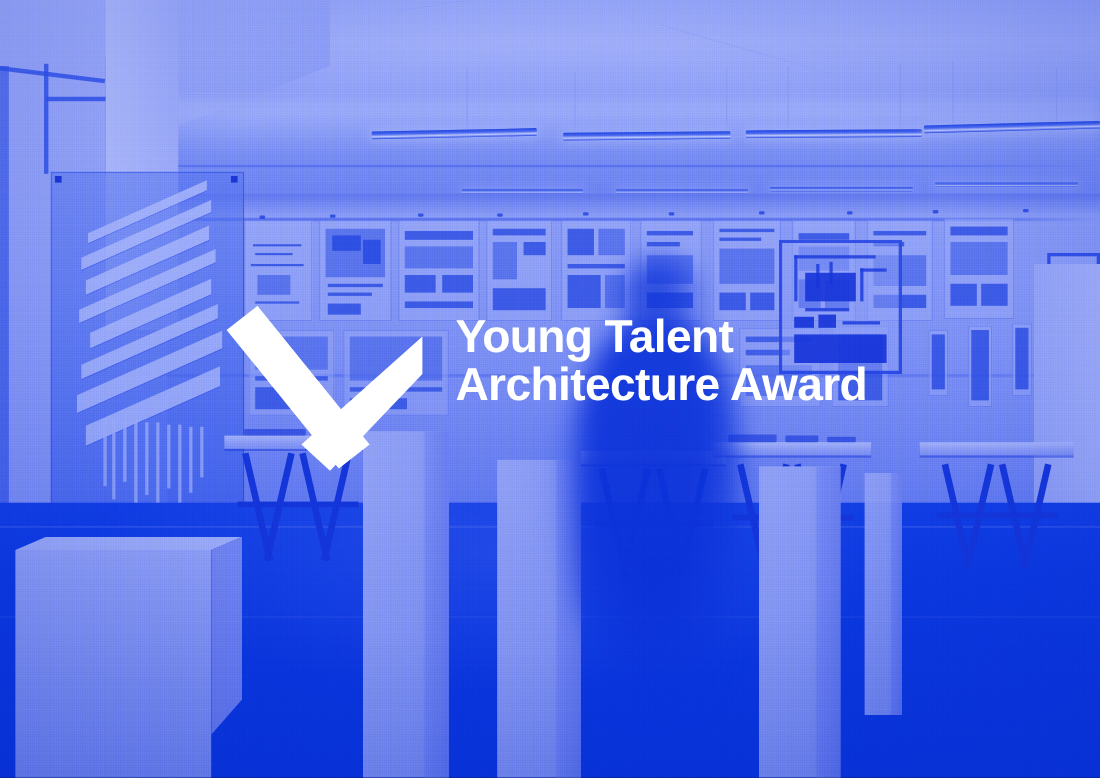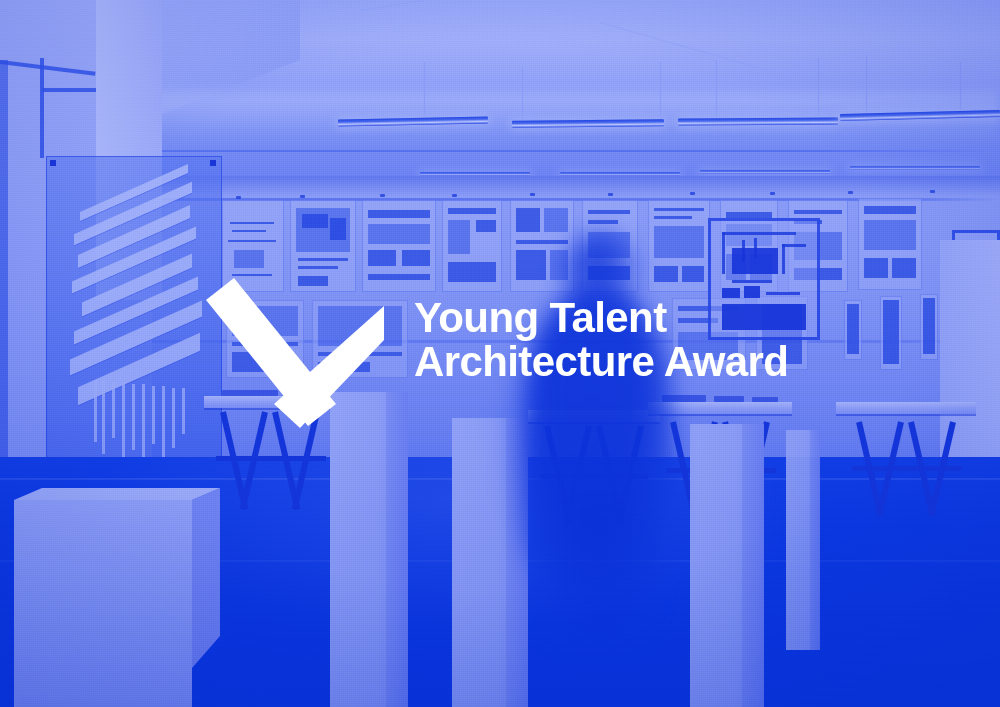--- a/index.html
+++ b/index.html
@@ -218,21 +218,21 @@
 
   
   .overlay{position:absolute;inset:0;}
 
   .logo-mark{
     position:absolute;left:196px;top:278px;width:200px;height:156px;
   }
   .logo-mark svg{display:block;width:200px;height:156px;}
 
   .title-block{
-    position:absolute;left:414px;top:296px;width:470px;
+    position:absolute;left:414px;top:284px;width:470px;
     color:#FFFFFF;
     font-family:"Liberation Sans",sans-serif;
     font-weight:700;
     font-size:42px;
     line-height:44px;
     letter-spacing:-0.6px;
   }
   .title-block .ln{display:block;white-space:nowrap;}
 </style>
 </head>

